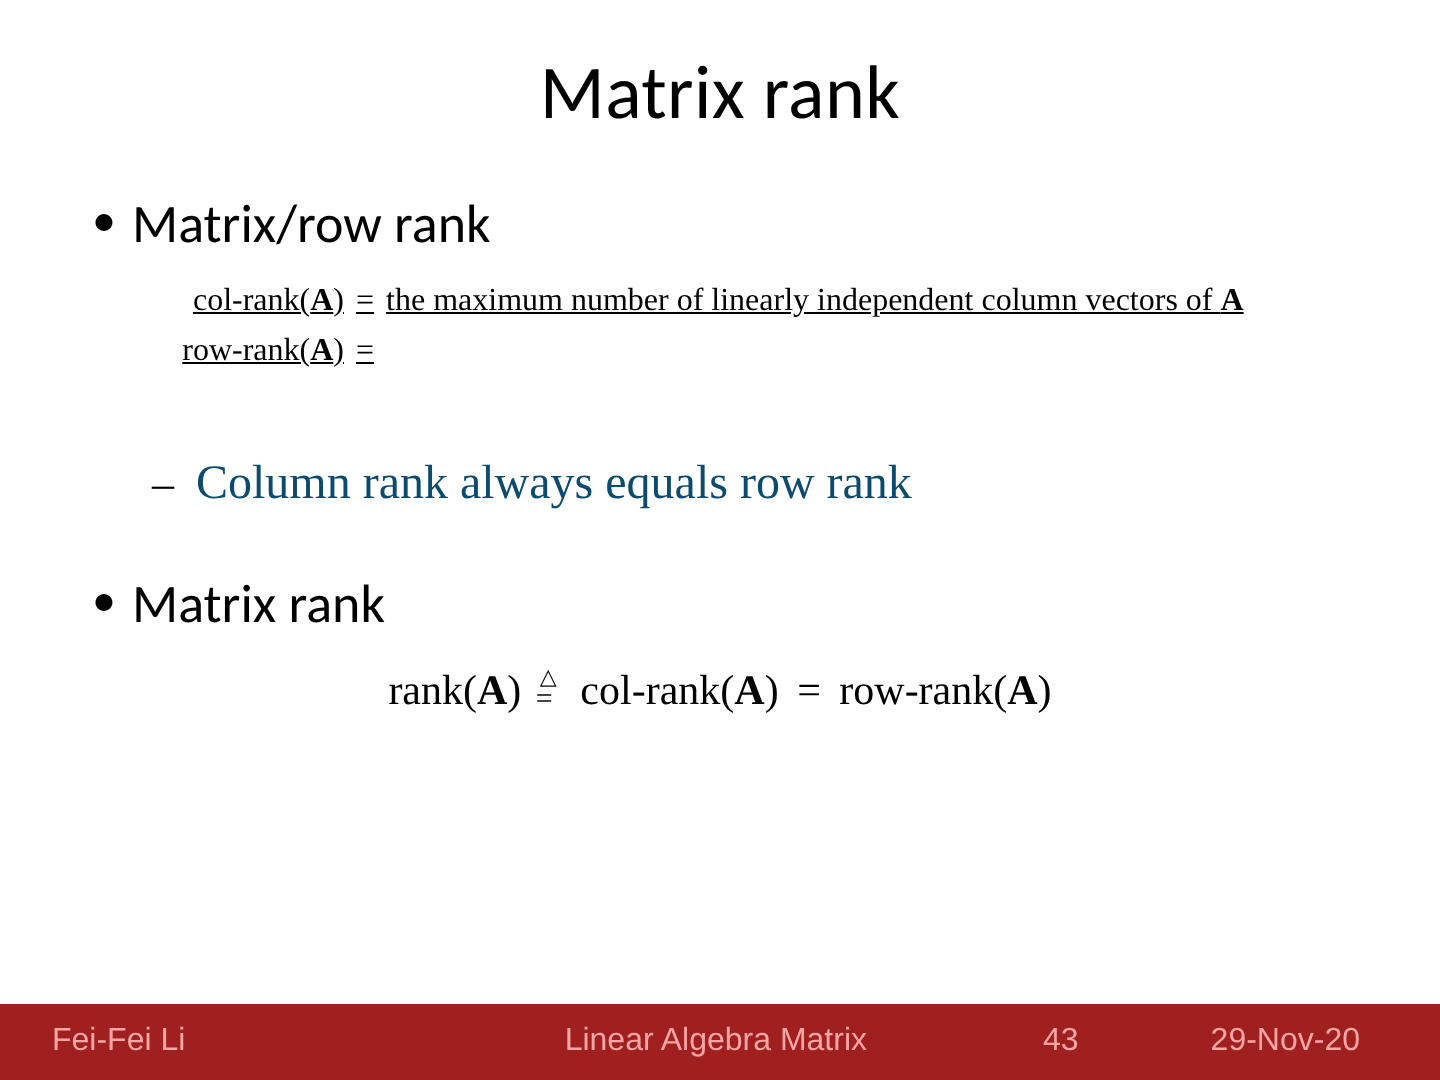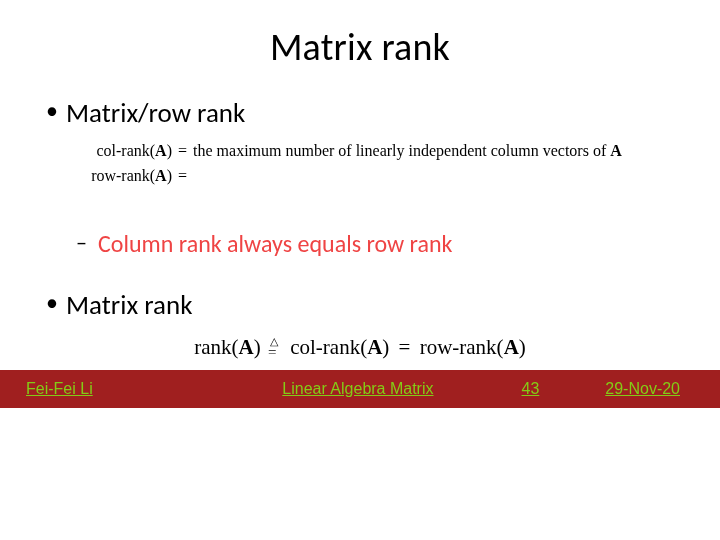--- a/index.html
+++ b/index.html
@@ -4,21 +4,21 @@
 <style>
   * { margin: 0; padding: 0; box-sizing: border-box; }
   html, body { width: 720px; height: 540px; overflow: hidden; }
   body {
     font-family: "Calibri", "Segoe UI", Arial, sans-serif;
     background: #fff;
     position: relative;
   }
   .slide {
     width: 720px;
-    height: 408px;
+    height: 540px;
     position: relative;
     padding: 18px 28px 0 28px;
   }
   .title {
     font-size: 38px;
     font-weight: 400;
     color: #000;
     text-align: center;
     margin-top: 6px;
     margin-bottom: 26px;
@@ -38,40 +38,42 @@
   .bullet-l1::before {
     content: "•";
     position: absolute;
     left: 6px;
     top: 0;
     font-size: 24px;
     color: #000;
   }
   .bullet-l2 {
     font-size: 24px;
-    color: #ef4444;
+    color: #0c4a6e;
     margin-top: 8px;
     margin-bottom: 14px;
     position: relative;
     padding-left: 58px;
+    font-family: Liberation Serif, serif;
   }
   .bullet-l2::before {
     content: "–";
     position: absolute;
     left: 36px;
     top: 0;
     font-size: 22px;
     color: #000;
   }
   .def-block {
     font-family: "Times New Roman", Georgia, serif;
     font-size: 16px;
     color: #000;
     margin: 6px 0 16px 40px;
     line-height: 1.55;
+    text-decoration: underline;
   }
   .def-row {
     display: flex;
     align-items: baseline;
     gap: 6px;
   }
   .def-lhs { text-align: right; min-width: 104px; }
   .bf { font-weight: bold; }
   .eq-center {
     text-align: center;
@@ -101,25 +103,24 @@
   }
   .spacer-md { height: 16px; }
 
   .footer {
     position: absolute;
     left: 0; right: 0; bottom: 0;
     height: 38px;
     background: #a01f1f;
     display: flex;
     align-items: center;
-    color: #84cc16;
+    color: #fca5a5;
     font-family: Arial, "Segoe UI", sans-serif;
     font-size: 16px;
     padding: 0 40px 0 26px;
-    text-decoration: underline;
   }
   .footer .author { flex: 0 0 auto; }
   .footer .spacer { flex: 1; }
   .footer .course { flex: 0 0 auto; margin-right: 88px; }
   .footer .pageno { flex: 0 0 auto; margin-right: 66px; }
   .footer .date { flex: 0 0 auto; }
 </style>
 </head>
 <body>
 

